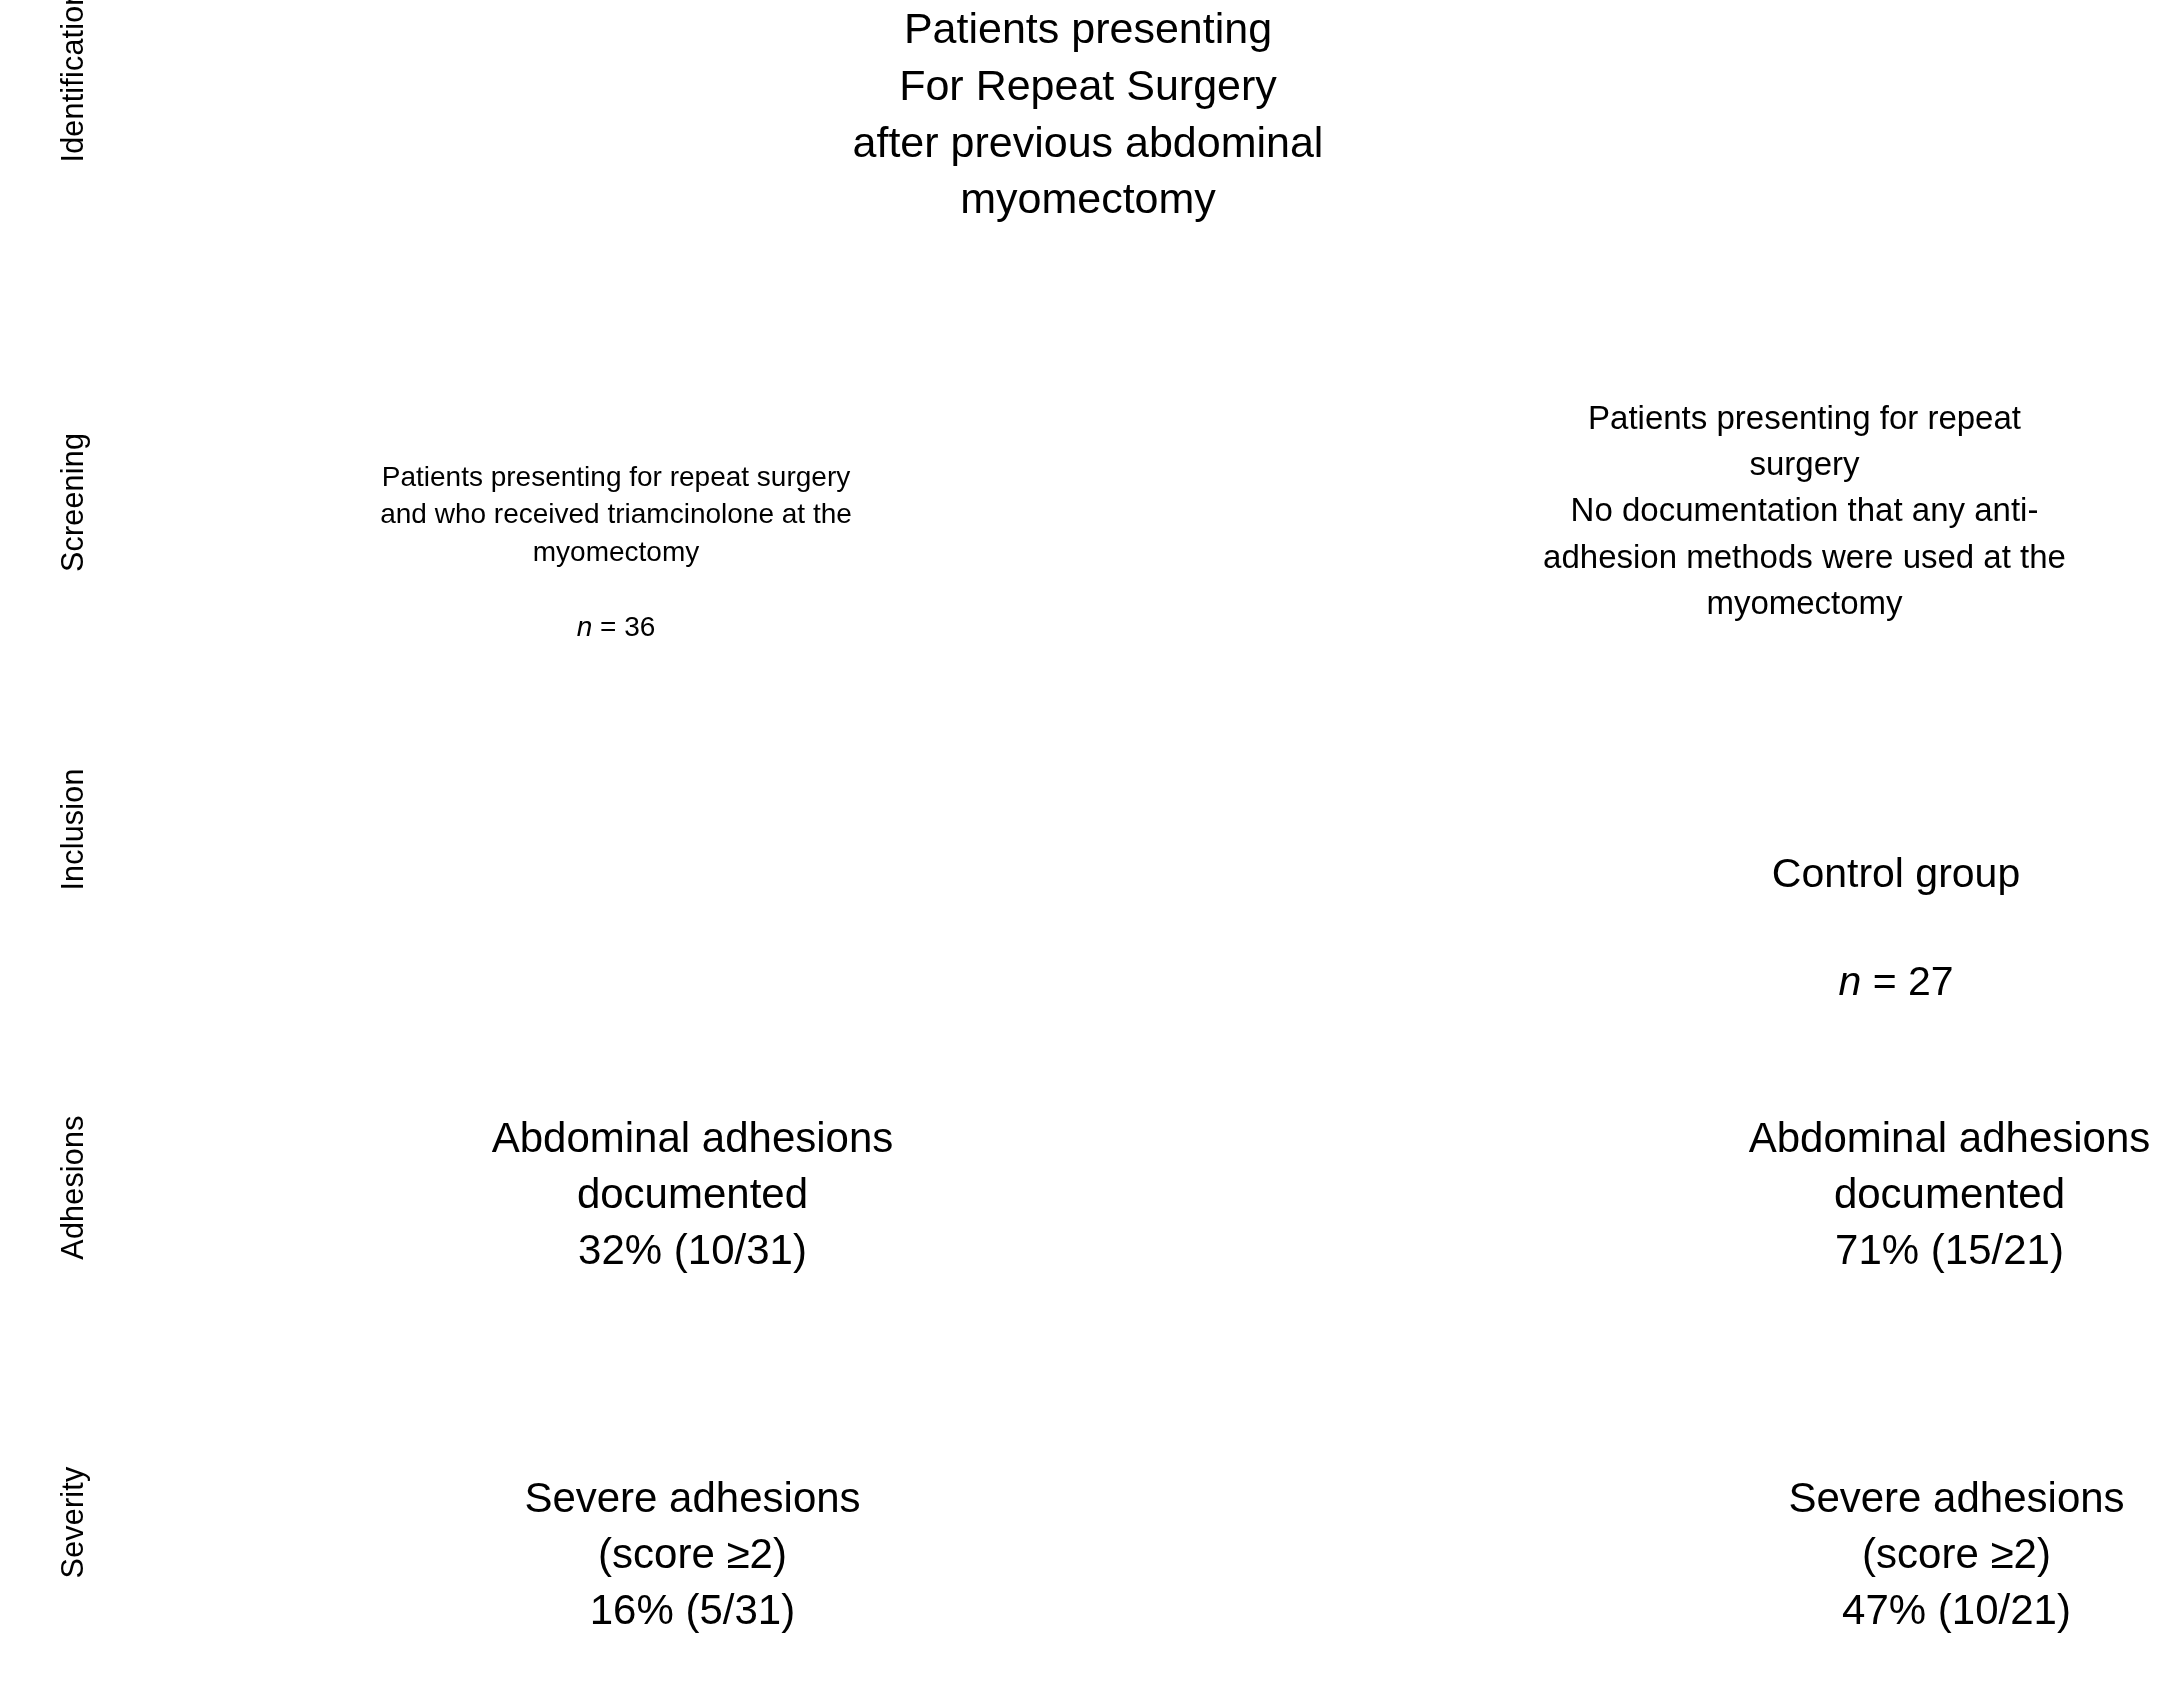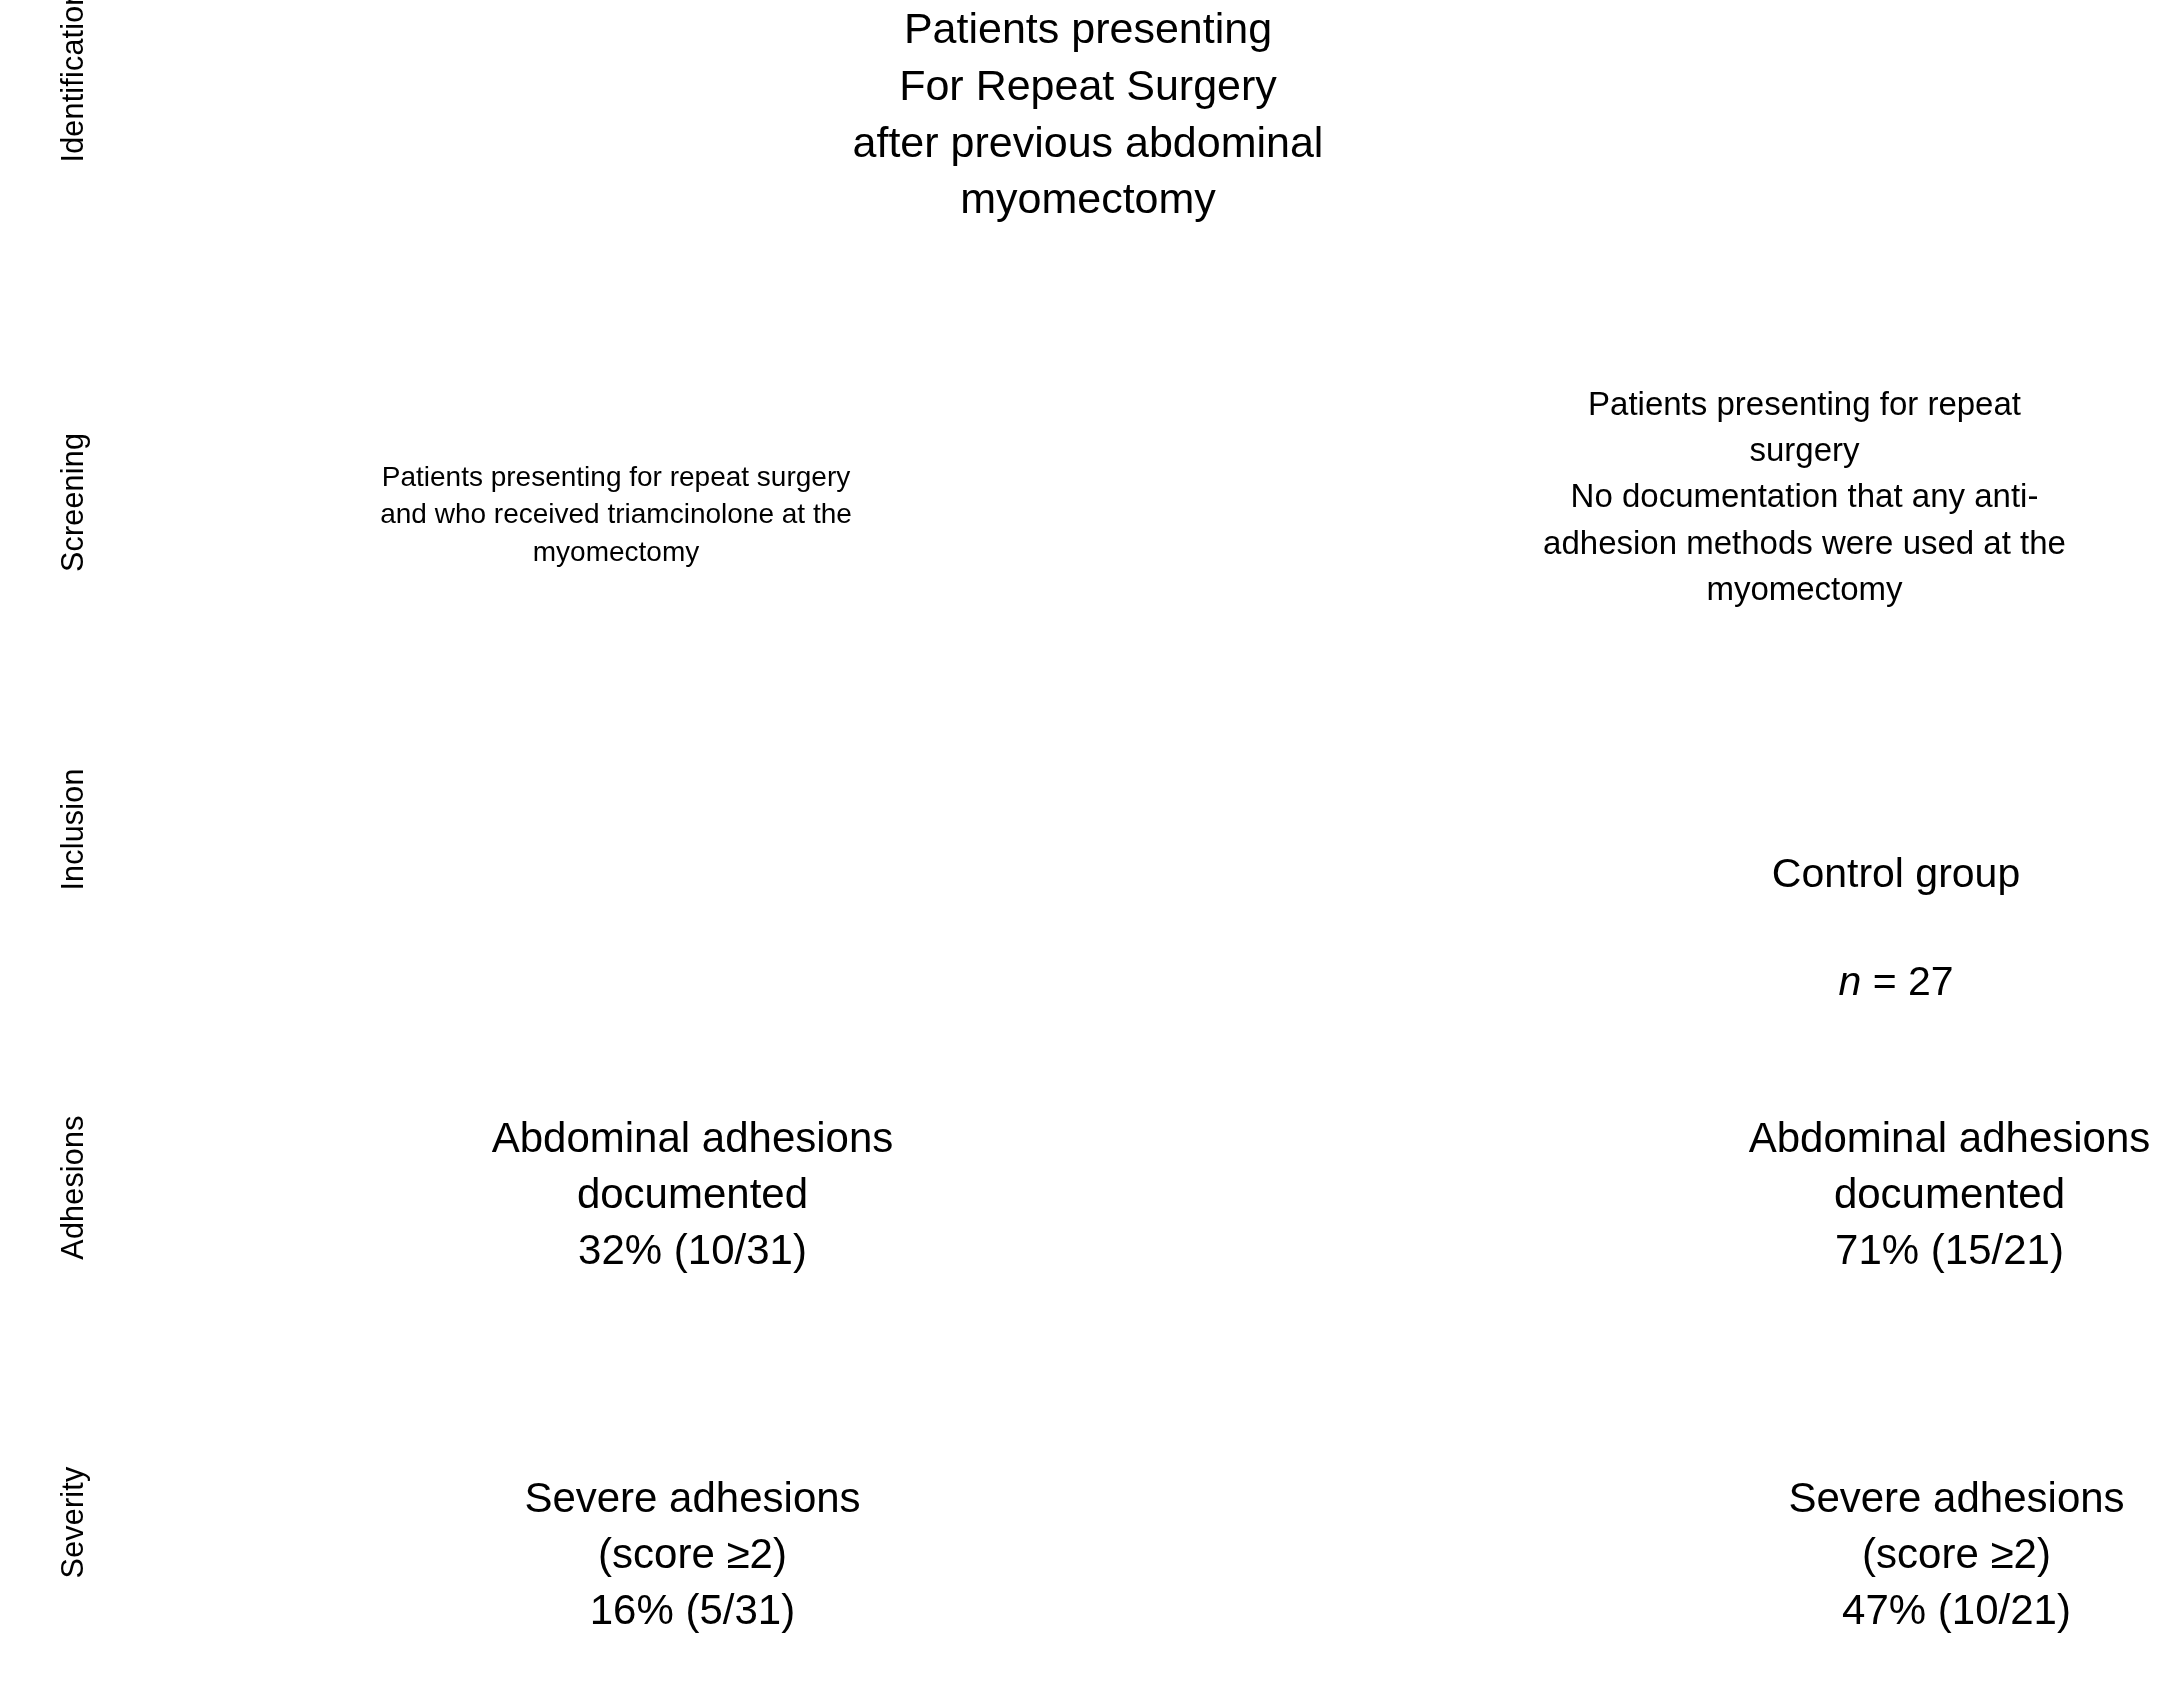--- a/index.html
+++ b/index.html
@@ -66,21 +66,21 @@
   
   .n-screen-left {
     left: 83px;
     top: 420px;
     width: 762px;
     font-size: 28px;
     line-height: 1.34;
   }
   .n-screen-right {
     left: 1310px;
-    top: 381px;
+    top: 395px;
     width: 685px;
     font-size: 33px;
     line-height: 1.40;
   }
 
   
   .n-study {
     left: 137px;
     top: 792px;
     width: 640px;
@@ -151,20 +151,21 @@
 
   <div class="node n-title">Patients presenting
 For Repeat Surgery
 after previous abdominal
 myomectomy</div>
 
   <div class="node n-screen-left">
     <span class="ln">Patients presenting for repeat surgery
 and who received triamcinolone at the
 myomectomy</span>
+    <span class="ln"><span class="ital">n</span><span> = 36</span></span>
   </div>
 
   <div class="node n-screen-right">Patients presenting for repeat
 surgery
 No documentation that any anti-
 adhesion methods were used at the
 myomectomy</div>
 
 
 

